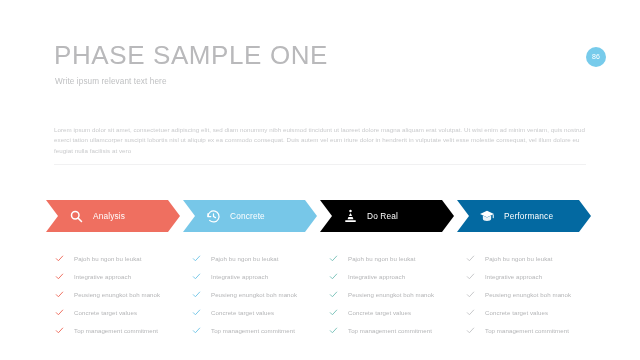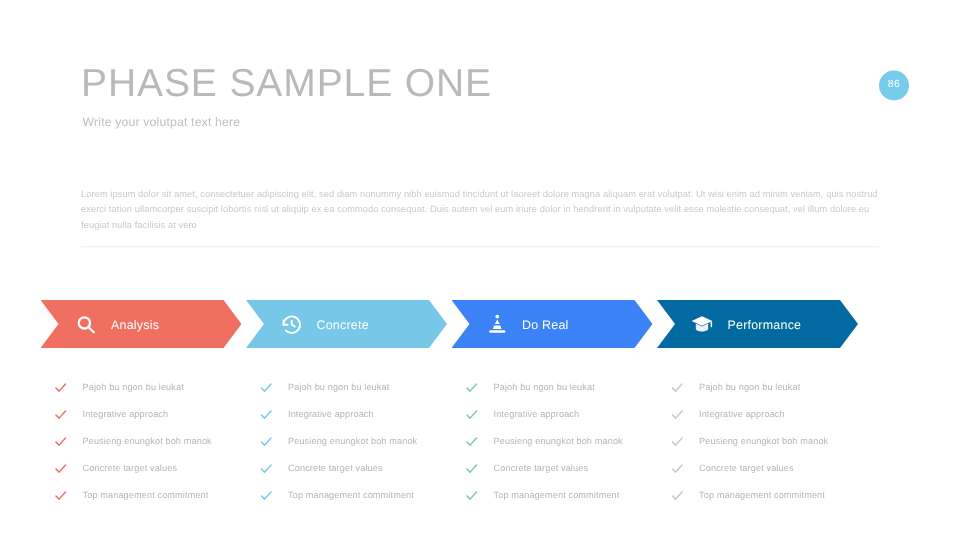--- a/index.html
+++ b/index.html
@@ -85,21 +85,21 @@
   }
 
   
   .columns {
     position: absolute;
     left: 0;
     top: 188px;
     width: 640px;
     display: flex;
     flex-direction: row;
-    padding-left: 27px;
+    padding-left: 46px;
     box-sizing: border-box;
   }
   .column {
     width: 137px;
     margin-right: 0px;
   }
 
   
   .banner {
     position: relative;
@@ -156,21 +156,21 @@
     white-space: nowrap;
   }
 </style>
 </head>
 <body>
 
 <div class="slide">
 
   <div class="header">
     <div class="page-title">PHASE SAMPLE ONE</div>
-    <div class="page-subtitle">Write your volutpat text here</div>
+    <div class="page-subtitle">Write ipsum relevant text here</div>
   </div>
 
   <div class="badge-circle">86</div>
 
   <div class="intro">Lorem ipsum dolor sit amet, consectetuer adipiscing elit, sed diam nonummy nibh euismod tincidunt ut laoreet dolore magna aliquam erat volutpat. Ut wisi enim ad minim veniam, quis nostrud exerci tation ullamcorper suscipit lobortis nisl ut aliquip ex ea commodo consequat. Duis autem vel eum iriure dolor in hendrerit in vulputate velit esse molestie consequat, vel illum dolore eu feugiat nulla facilisis at vero</div>
 
   <div class="divider"></div>
 
   <div class="columns" id="columns">
       <div class="column">
@@ -274,21 +274,21 @@
             <span class="check-mark">
               <svg width="9" height="9" viewBox="0 0 24 24" fill="none" stroke="#77c7e8" stroke-width="2.6" stroke-linecap="round" stroke-linejoin="round">
                 <polyline points="3.5,12.5 9,18 20.5,5.5"></polyline>
               </svg>
             </span>
             <span class="check-text">Top management commitment</span>
           </div>
         </div>
       </div>
       <div class="column">
-        <div class="banner" style="background: #3b82f6;">
+        <div class="banner" style="background: #000000;">
           <span class="banner-icon">
             <svg width="15" height="15" viewBox="0 0 24 24" fill="#ffffff">
               <circle cx="12" cy="3.2" r="2"></circle>
               <path d="M12 6.4 L9.4 11.2 L14.6 11.2 Z"></path>
               <path d="M8.6 12.8 L15.4 12.8 L16.6 16.4 L7.4 16.4 Z"></path>
               <rect x="3.4" y="17.8" width="17.2" height="2.8" rx="1.1"></rect>
             </svg>
           </span>
           <span class="banner-label">Do Real</span>
         </div>

